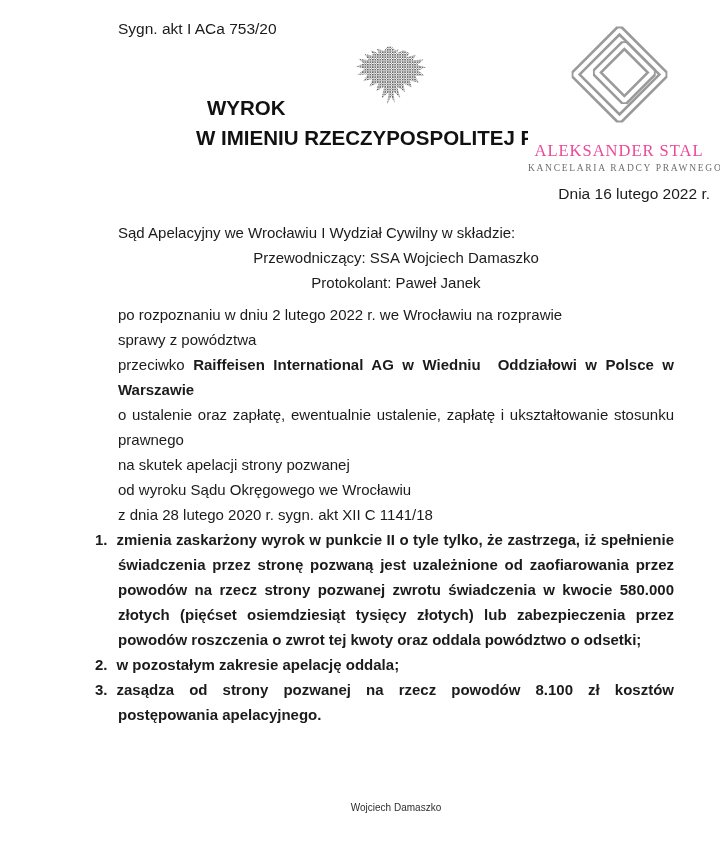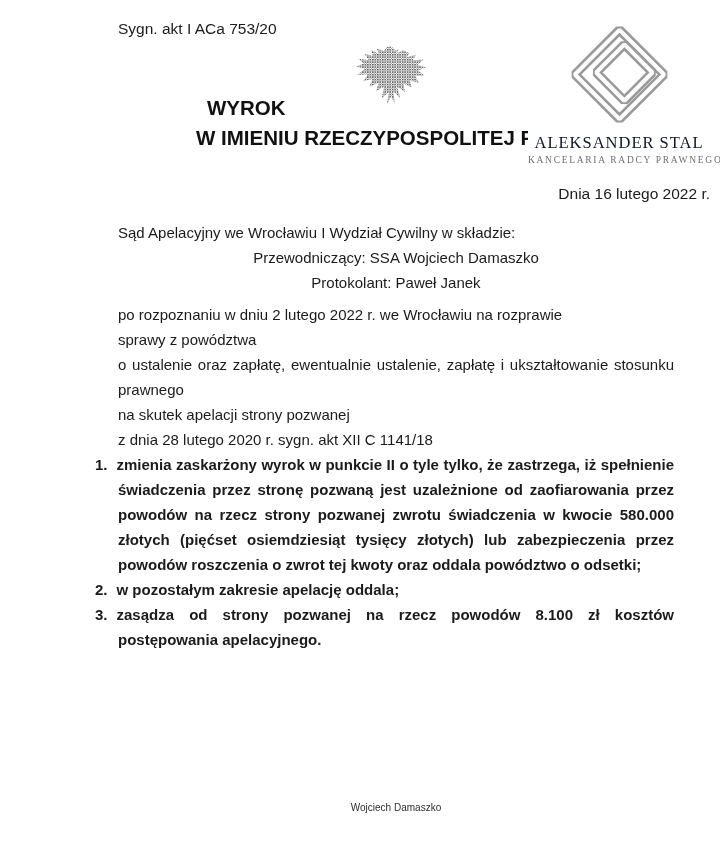--- a/index.html
+++ b/index.html
@@ -42,23 +42,23 @@
     width: 182px; height: 145px;
     background: #ffffff;
     z-index: 2;
     text-align: center;
   }
   .logo-diamond { display: block; margin: 4px auto 0 auto; }
   .firm-name {
     font-family: "Liberation Serif", serif;
     font-size: 16.5px;
     letter-spacing: 1px;
-    color: #0f172a;
+    color: #ec4899;
     white-space: nowrap;
-    margin-top: 10px;
+    margin-top: 18px;
   }
   .firm-subtitle {
     font-family: "Liberation Serif", serif;
     font-size: 9.5px;
     letter-spacing: 1.7px;
     color: #6e6e6e;
     white-space: nowrap;
     margin-top: 2px;
   }
   .date-line {
@@ -128,22 +128,24 @@
   </div>
 
   <div class="date-line">Dnia 16 lutego 2022 r.</div>
 
   <div class="body-col">
     <p>Sąd Apelacyjny we Wrocławiu I Wydział Cywilny w składzie:</p>
     <p class="center">Przewodniczący: SSA Wojciech Damaszko</p>
     <p class="center">Protokolant: Paweł Janek</p>
     <p class="gap-top">po rozpoznaniu w dniu 2 lutego 2022 r. we Wrocławiu na rozprawie</p>
     <p>sprawy z powództwa</p>
+    <p class="just"><span>przeciwko </span><span class="bold">Raiffeisen International AG w Wiedniu &nbsp;Oddziałowi w Polsce w Warszawie</span></p>
     <p class="just">o ustalenie oraz zapłatę, ewentualnie ustalenie, zapłatę i ukształtowanie stosunku prawnego</p>
     <p>na skutek apelacji strony pozwanej</p>
+    <p>od wyroku Sądu Okręgowego we Wrocławiu</p>
     <p>z dnia 28 lutego 2020 r. sygn. akt XII C 1141/18</p>
 
     <div>
       <p class="ruling-item"><span class="ruling-num">1.</span><span>zmienia zaskarżony wyrok w punkcie II o tyle tylko, że zastrzega, iż spełnienie świadczenia przez stronę pozwaną jest uzależnione od zaofiarowania przez powodów na rzecz strony pozwanej zwrotu świadczenia w kwocie 580.000 złotych (pięćset osiemdziesiąt tysięcy złotych) lub zabezpieczenia przez powodów roszczenia o zwrot tej kwoty oraz oddala powództwo o odsetki;</span></p>
       <p class="ruling-item"><span class="ruling-num">2.</span><span>w pozostałym zakresie apelację oddala;</span></p>
       <p class="ruling-item"><span class="ruling-num">3.</span><span>zasądza od strony pozwanej na rzecz powodów 8.100 zł kosztów postępowania apelacyjnego.</span></p>
     </div>
   </div>
 
   <div class="signature">Wojciech Damaszko</div>

